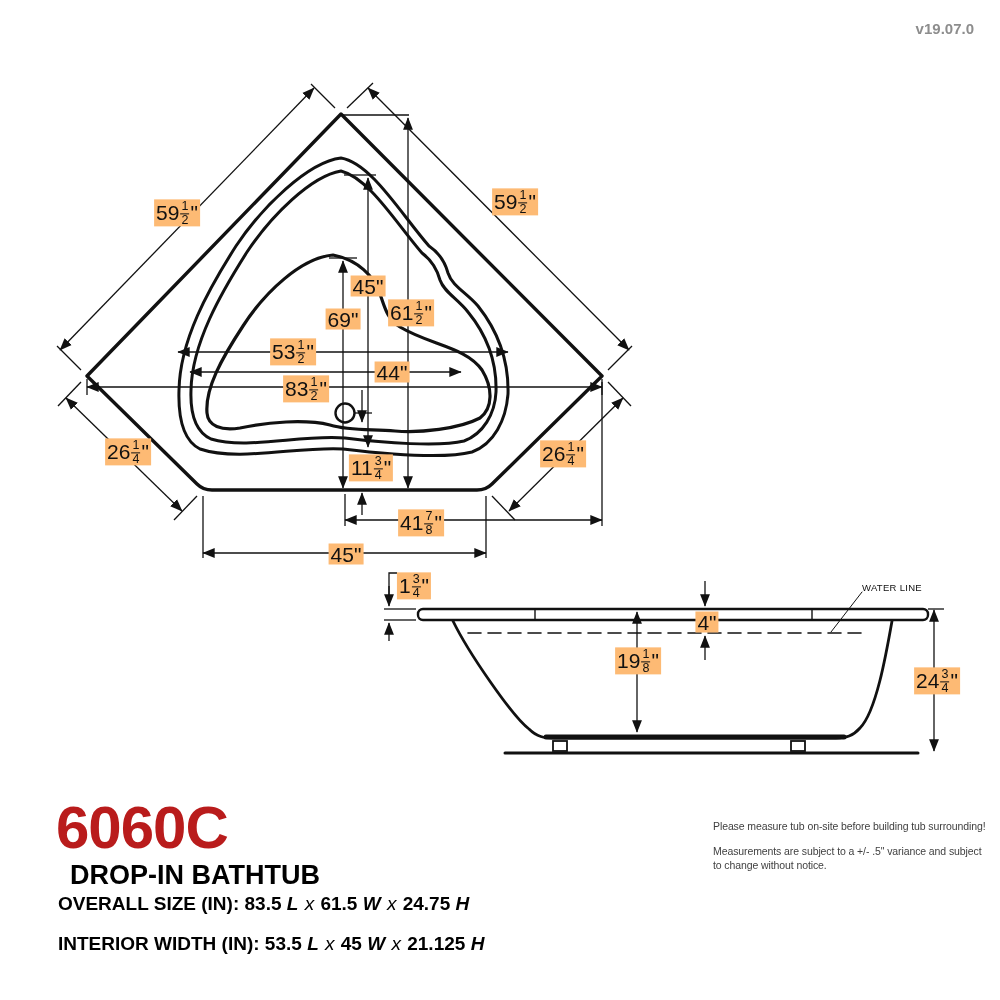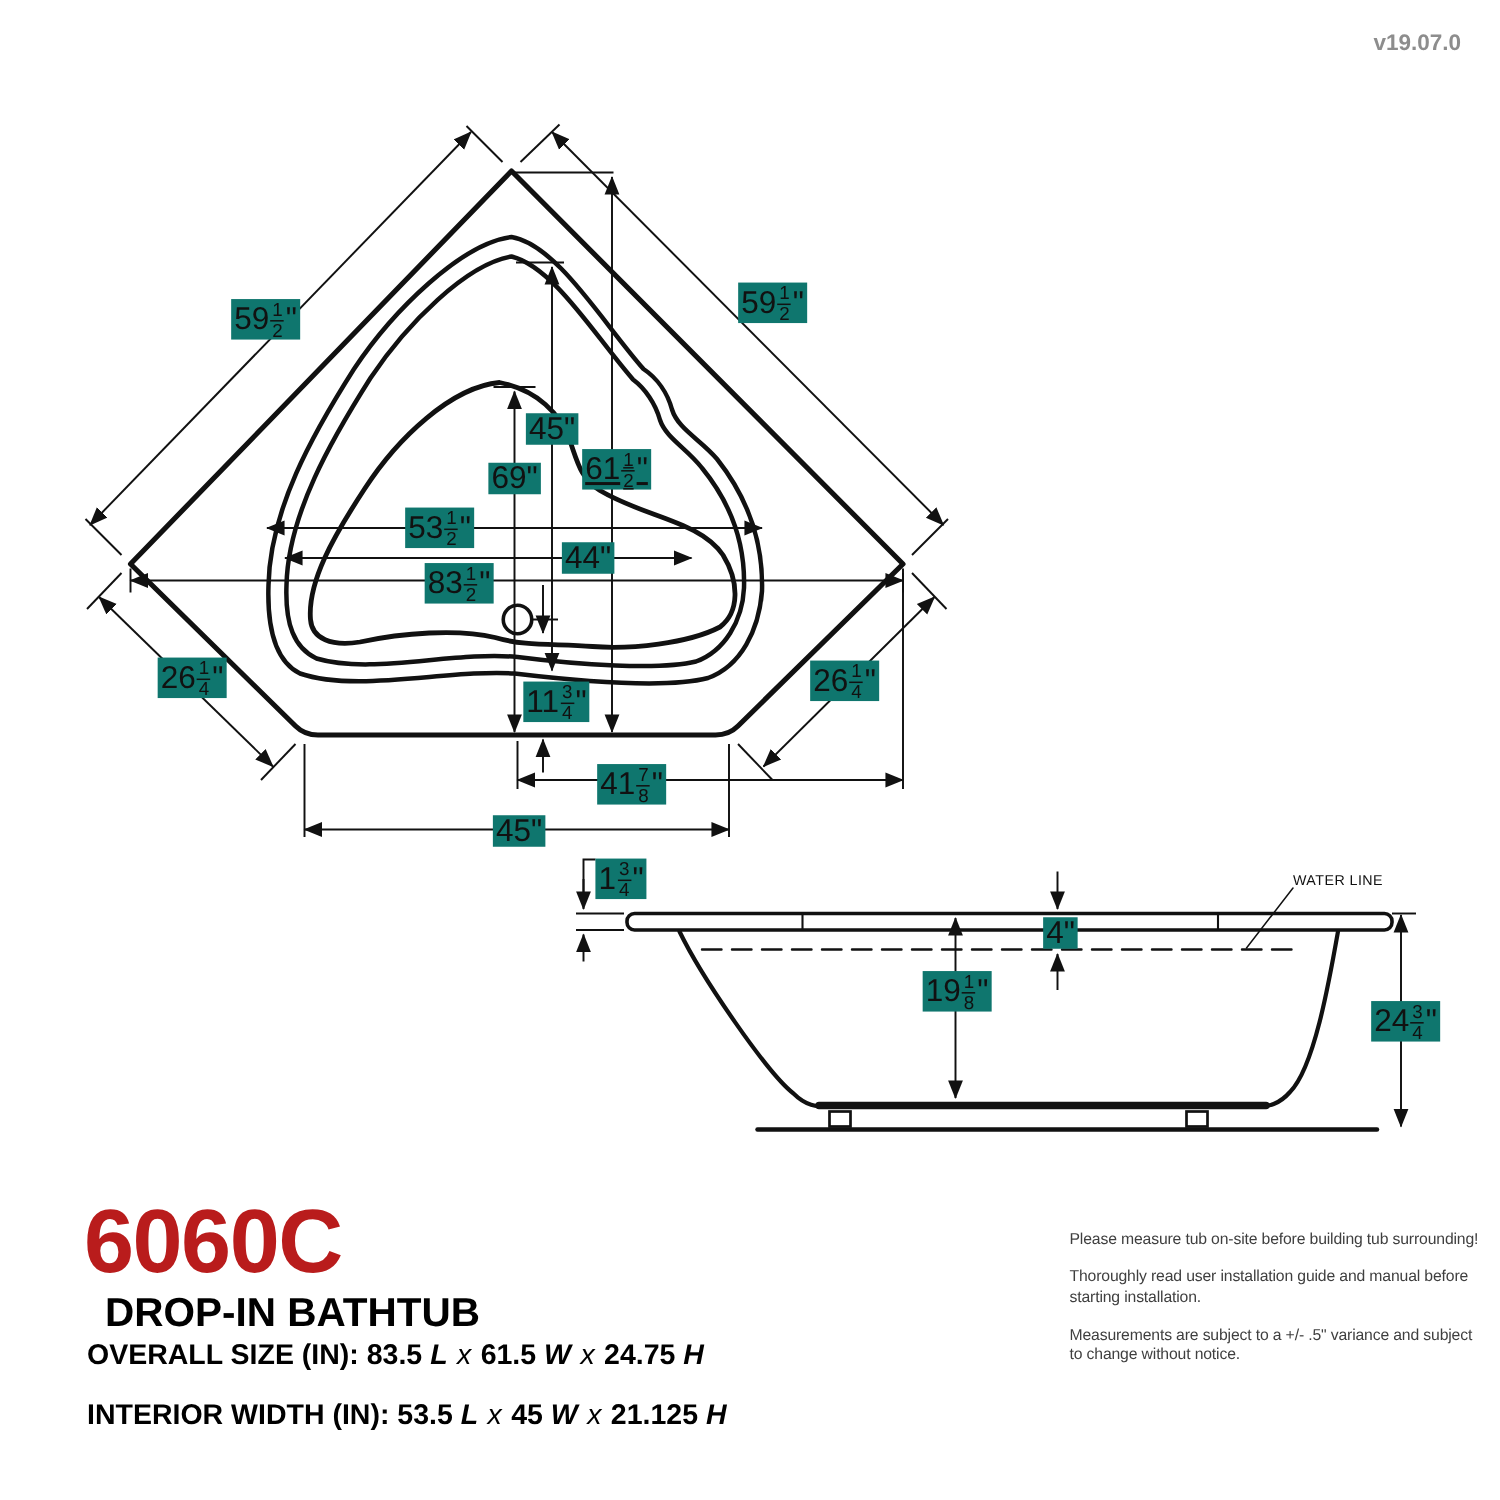--- a/index.html
+++ b/index.html
@@ -1,19 +1,19 @@
 <!DOCTYPE html>
 <html><head>
 <meta charset="utf-8">
 <style>
   html,body{margin:0;padding:0;background:#fff;}
   #sheet{position:relative;width:1000px;height:1000px;background:#fff;overflow:hidden;
          font-family:"Liberation Sans",sans-serif;color:#111;}
   svg{position:absolute;left:0;top:0;}
-  .dim{position:absolute;transform:translate(-50%,-50%);background:#0f766e;padding:0 2px;
+  .dim{position:absolute;transform:translate(-50%,-50%);background:#fdba74;padding:0 2px;
        font-size:21px;color:#111;white-space:nowrap;line-height:1;display:flex;align-items:center;}
   .fr{display:inline-flex;flex-direction:column;align-items:center;font-size:12.5px;
       line-height:1.05;margin:0 1px;transform:translateY(1px);}
   .fr .n{border-bottom:1.6px solid #111;padding:0 1px;}
   .ver{position:absolute;top:20px;right:26px;font-size:15px;font-weight:bold;color:#8d8d8d;}
   .wline{position:absolute;left:862px;top:582px;font-size:9.5px;letter-spacing:.3px;color:#111;}
   .model{position:absolute;left:56px;top:793px;font-size:60px;font-weight:bold;letter-spacing:-1px;color:#b91c1c;}
   .subtitle{position:absolute;left:70px;top:860px;font-size:27px;font-weight:bold;color:#000;}
   .spec{position:absolute;left:58px;font-size:19px;font-weight:bold;color:#000;white-space:nowrap;}
   .spec i{font-weight:bold;}
@@ -206,21 +206,21 @@
       <span class="fr">
         <span class="n">1</span>
         <span>2</span>
       </span>
       <span>"</span>
   </div>
   <div class="dim" style="left:392px;top:372px;">
     <span>44</span>
       <span>"</span>
   </div>
-  <div class="dim" style="left:411px;top:313px;text-decoration:underline;">
+  <div class="dim" style="left:411px;top:313px;">
     <span>61</span>
       <span class="fr">
         <span class="n">1</span>
         <span>2</span>
       </span>
       <span>"</span>
   </div>
   <div class="dim" style="left:368px;top:286px;">
     <span>45</span>
       <span>"</span>
@@ -287,17 +287,16 @@
   <div class="subtitle">DROP-IN BATHTUB</div>
   <div class="spec" id="spec1">
     <span>OVERALL SIZE (IN):</span>&nbsp;<span>83.5</span>&nbsp;<i>L</i>&nbsp;<span class="x">x</span>&nbsp;<span>61.5</span>&nbsp;<i>W</i>&nbsp;<span class="x">x</span>&nbsp;<span>24.75</span>&nbsp;<i>H</i>
   </div>
   <div class="spec" id="spec2">
     <span>INTERIOR WIDTH (IN):</span>&nbsp;<span>53.5</span>&nbsp;<i>L</i>&nbsp;<span class="x">x</span>&nbsp;<span>45</span>&nbsp;<i>W</i>&nbsp;<span class="x">x</span>&nbsp;<span>21.125</span>&nbsp;<i>H</i>
   </div>
 
   <div class="notes">
     <p>Please measure tub on-site before building tub surrounding!</p>
-    <p>Thoroughly read user installation guide and manual before starting installation.</p>
     <p>Measurements are subject to a +/- .5" variance and subject to change without notice.</p>
   </div>
 
 </div>
 
 </body></html>

